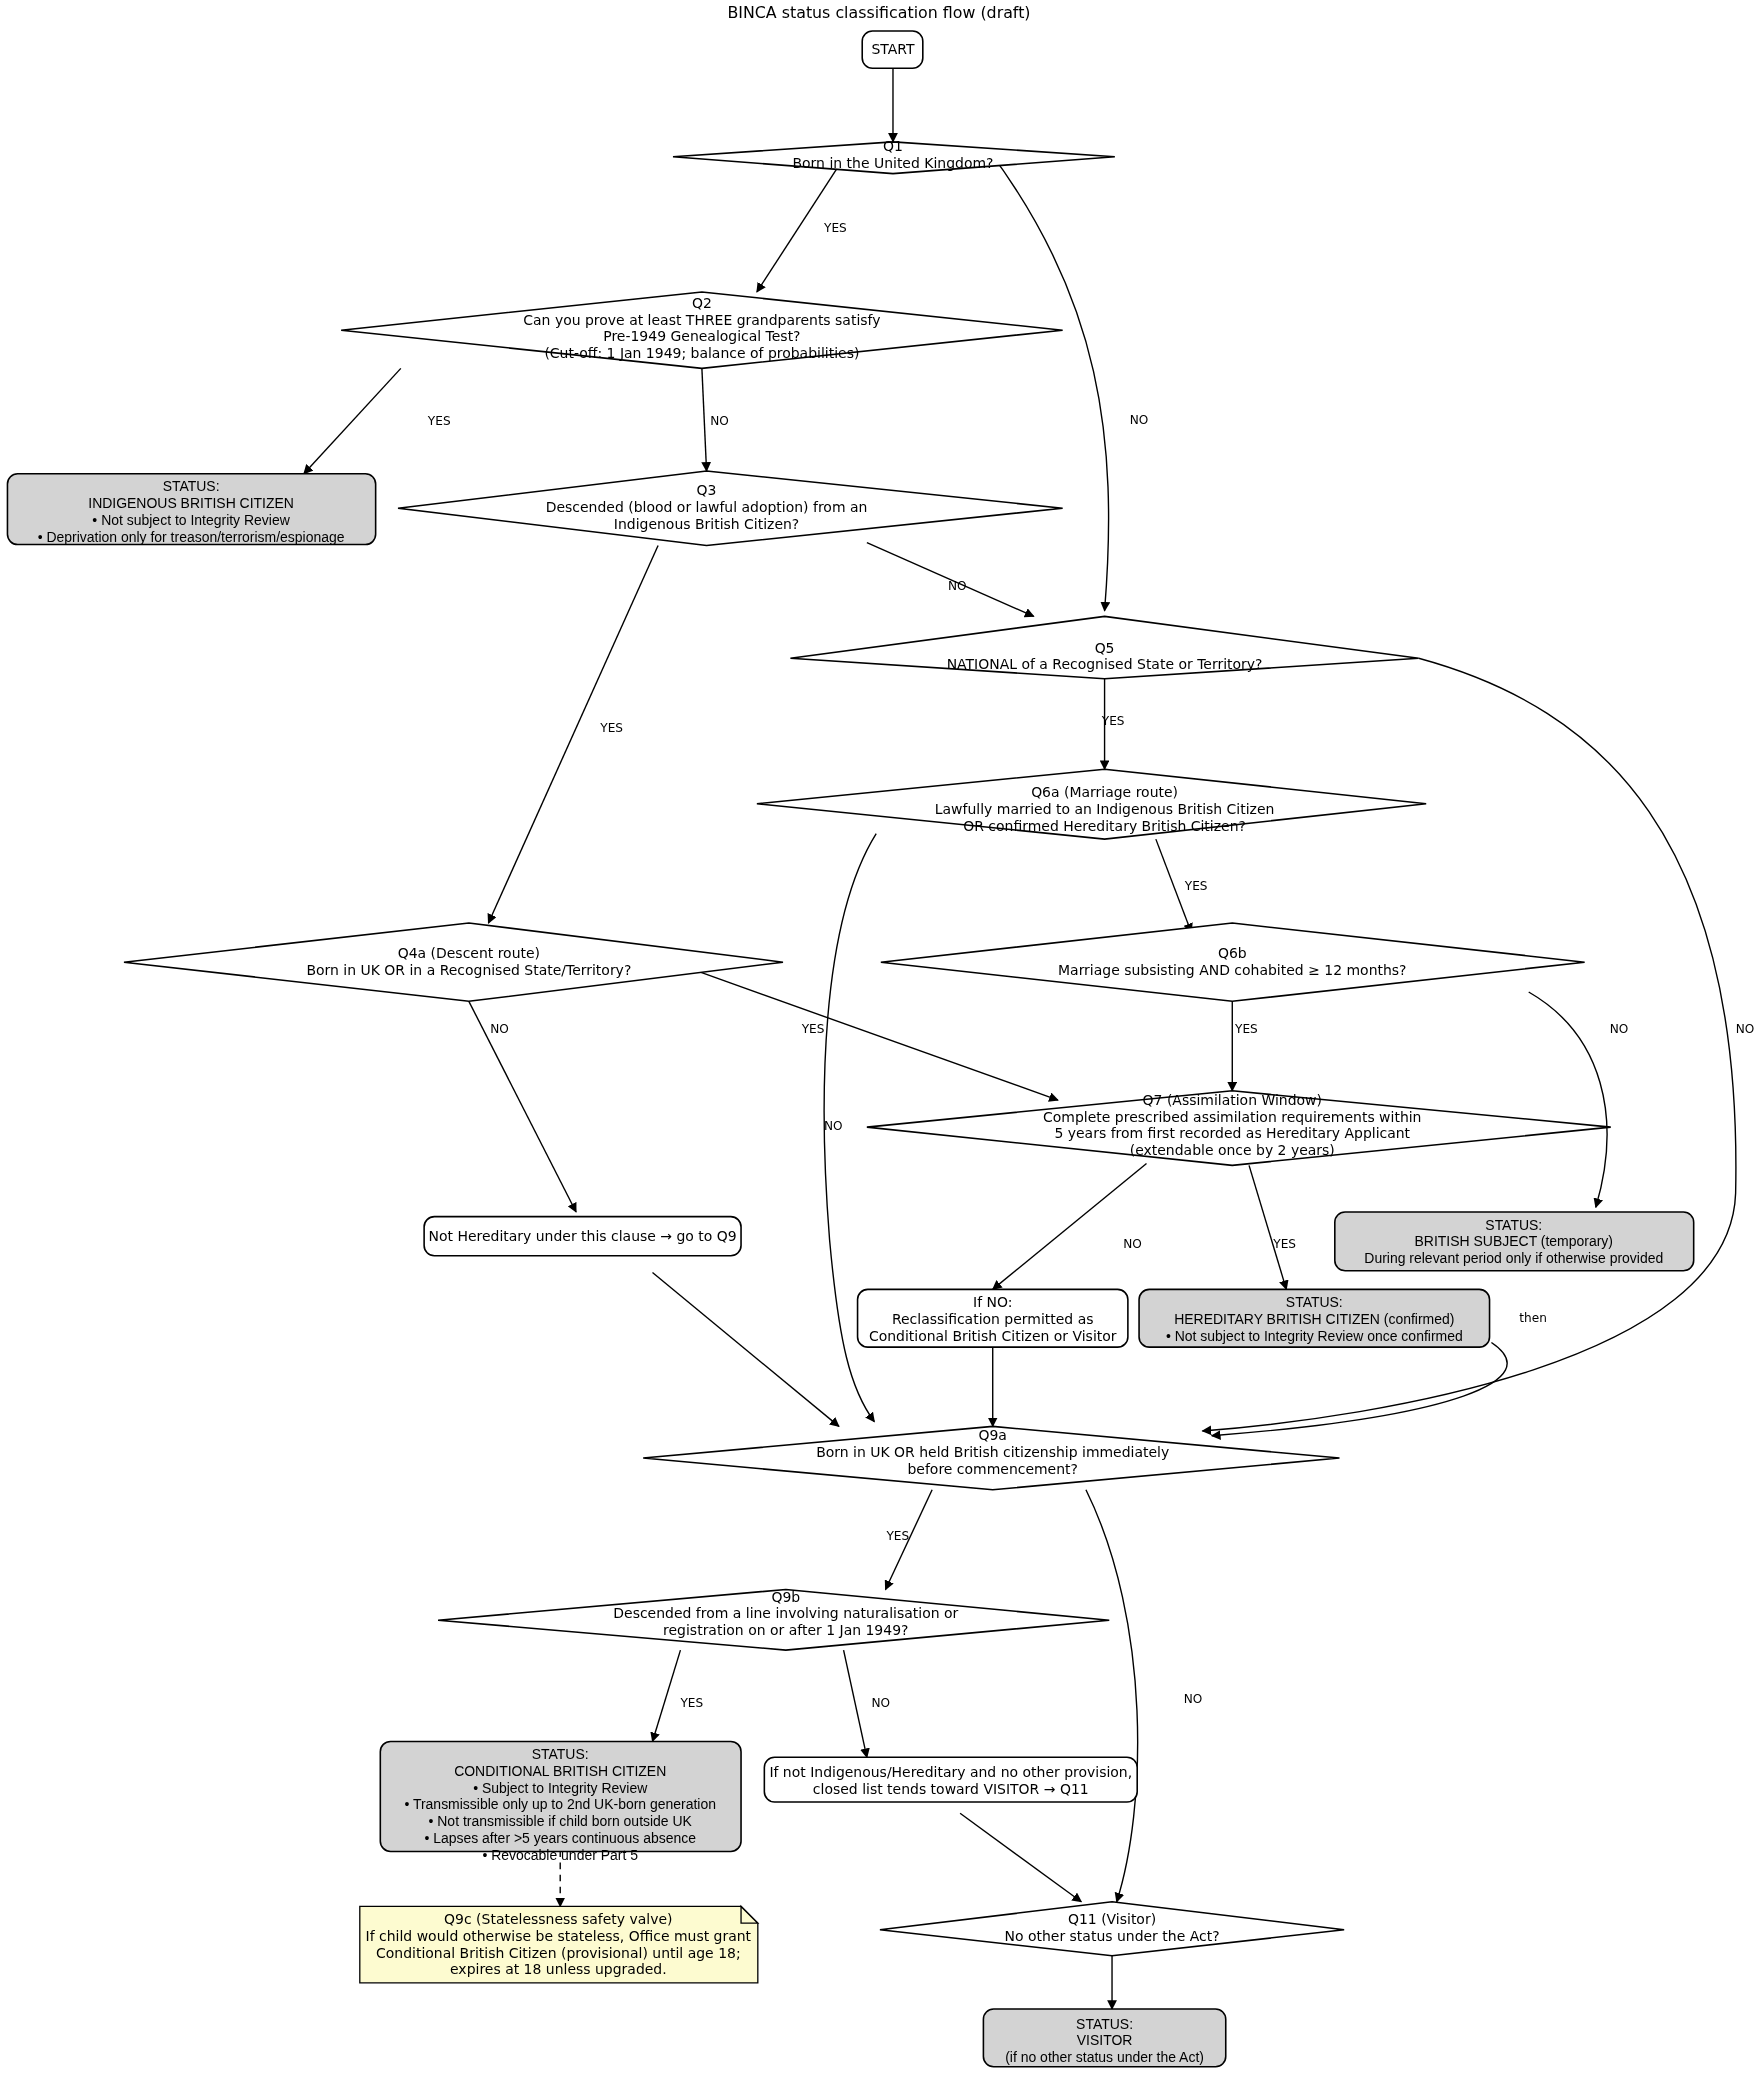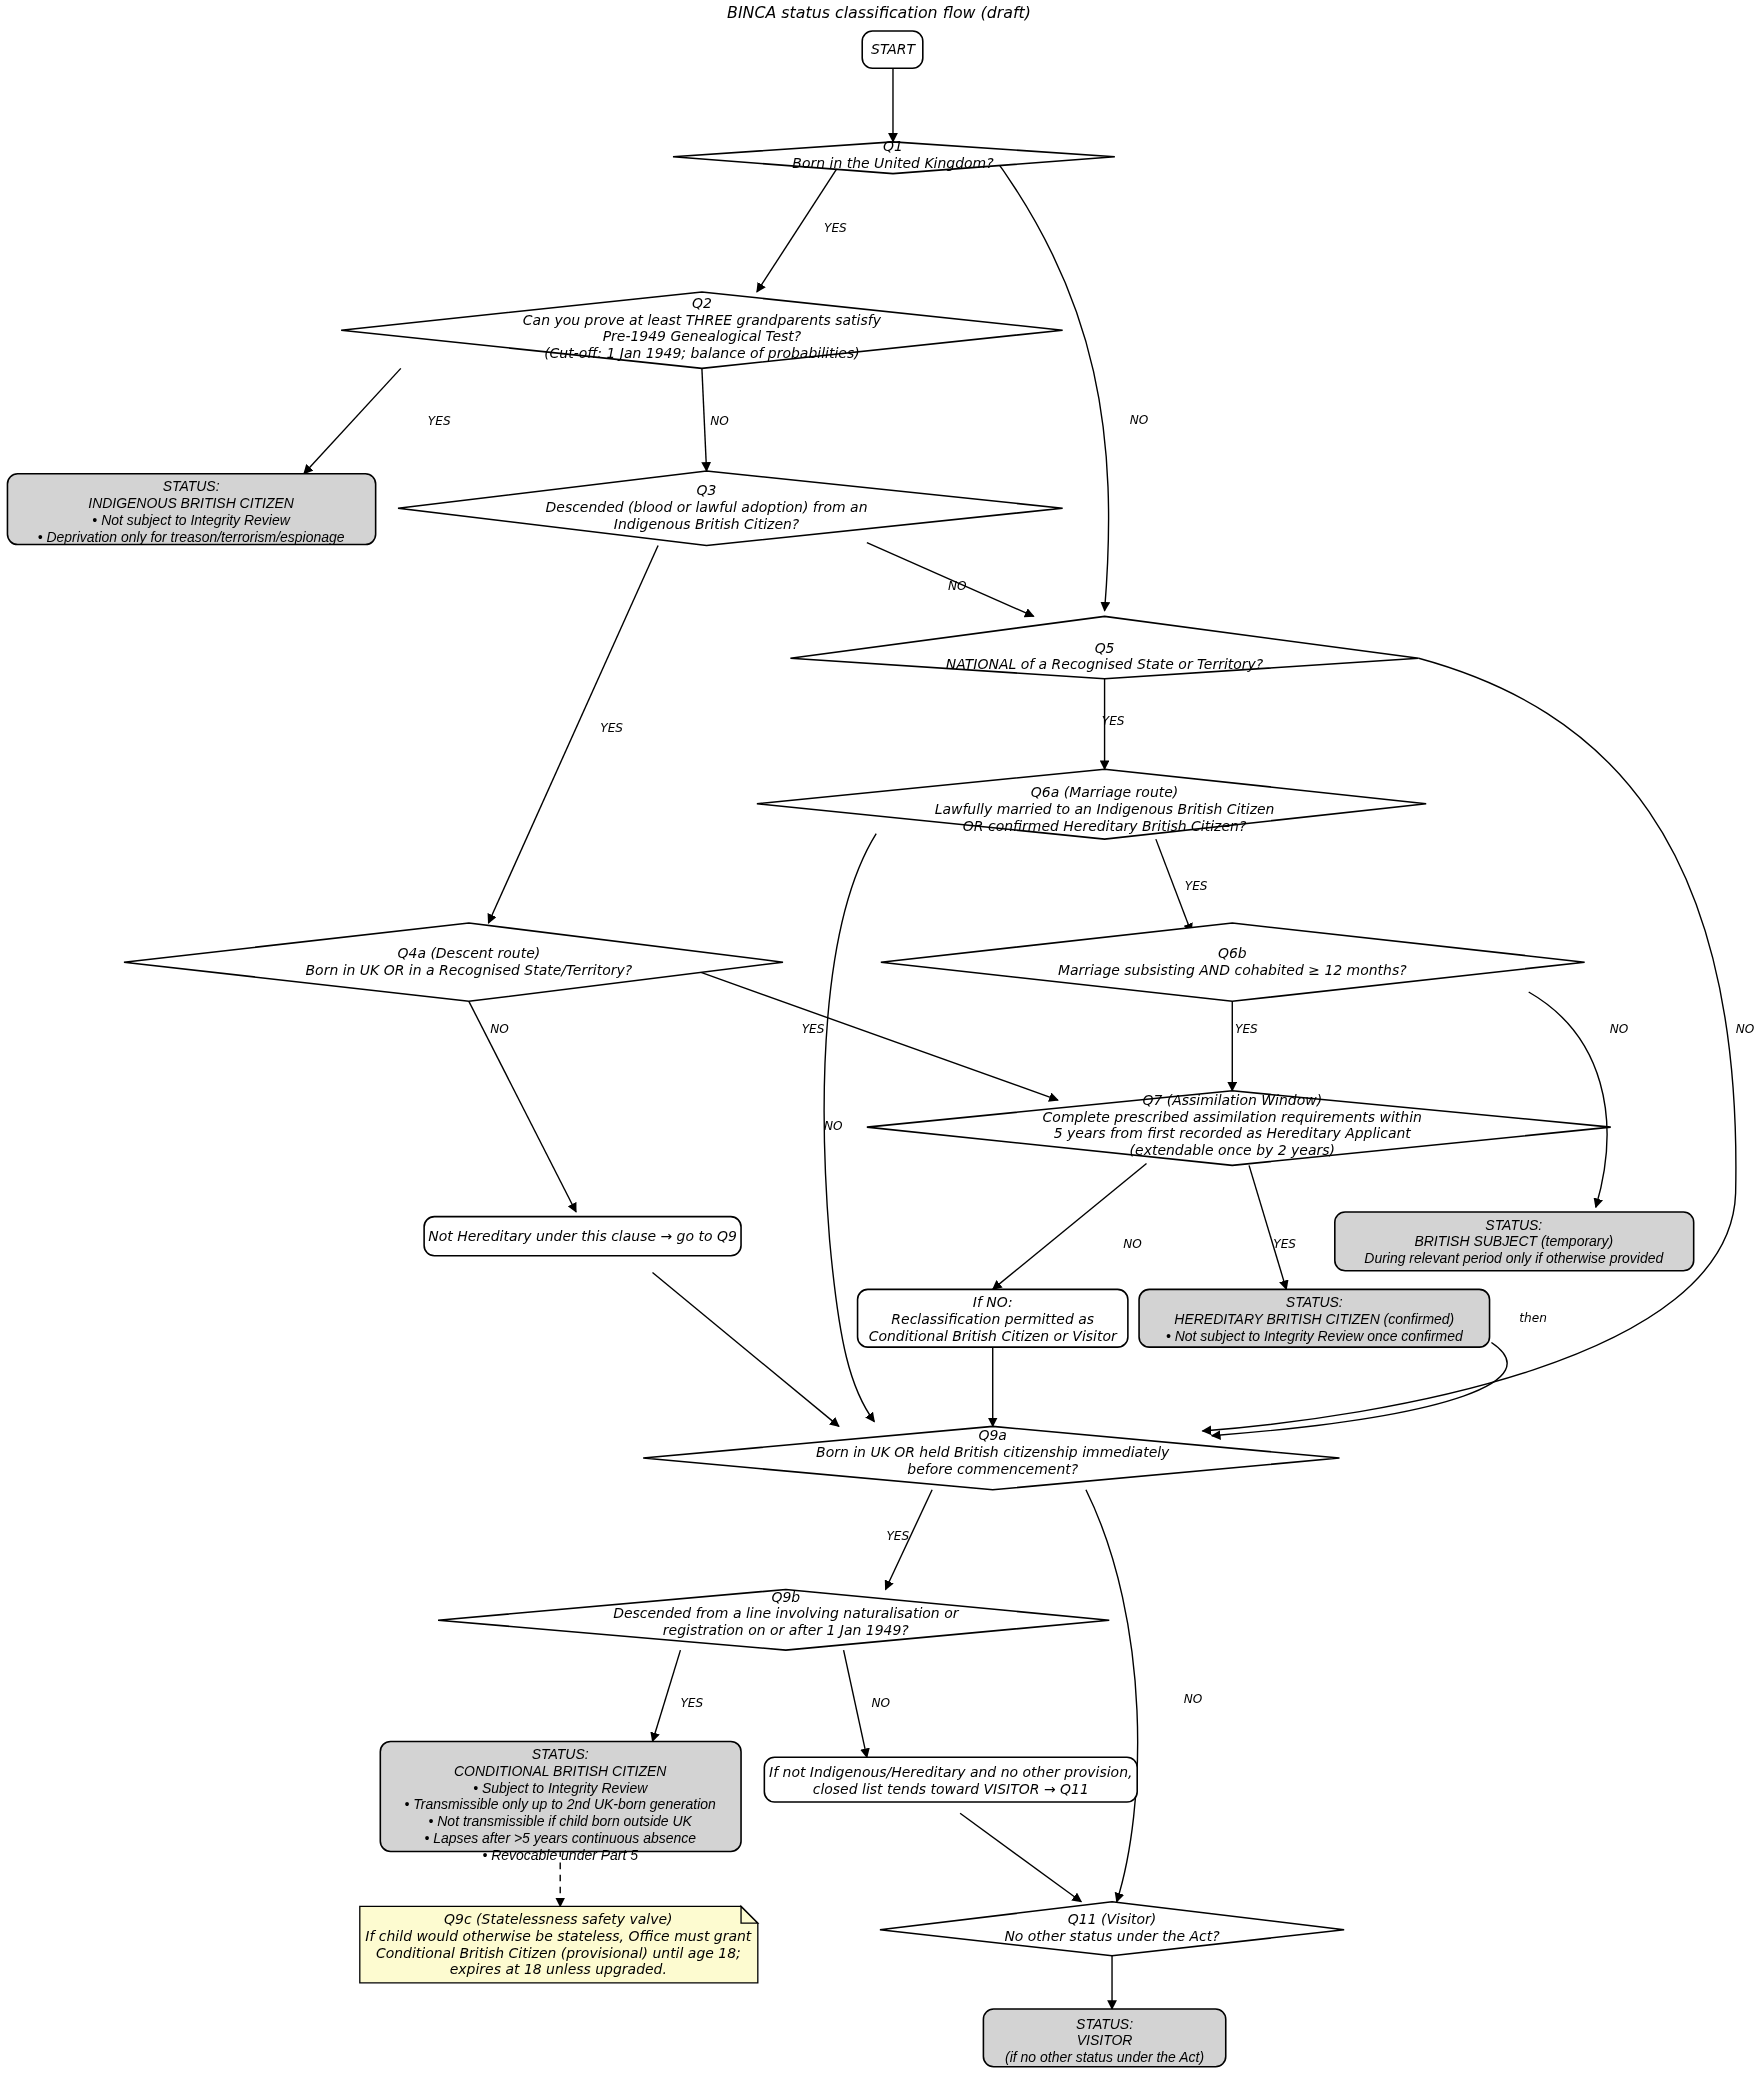--- a/index.html
+++ b/index.html
@@ -1,18 +1,18 @@
 <!DOCTYPE html>
 <html style="font-size:15px"><head>
 <meta charset="utf-8">
 <style>
   html,body{margin:0;padding:0;background:#ffffff;}
   body{width:1758px;height:2080px;overflow:hidden;
        font-family:"DejaVu Sans",sans-serif;}
-  #stage{position:relative;width:1758px;height:1480px;font-style:italic;}
+  #stage{position:relative;width:1758px;height:1480px;}
   svg#flow{position:absolute;left:0;top:0;width:1758px;height:2080px;display:block;}
 
   .ttl{font-family:"DejaVu Sans",sans-serif;font-size:17px;fill:#000;}
   .qtxt{font-family:"DejaVu Sans",sans-serif;font-size:15px;fill:#000;}
   .btxt{font-family:"Liberation Sans",sans-serif;font-size:15px;fill:#000;}
   .ntxt{font-family:"DejaVu Sans",sans-serif;font-size:15px;fill:#000;}
   .elbl{font-family:"DejaVu Sans",sans-serif;font-size:13px;fill:#000;}
 
   .shape{fill:#ffffff;stroke:#000000;stroke-width:1.7;}
   .shape-grey{fill:#d3d3d3;stroke:#000000;stroke-width:1.7;}

